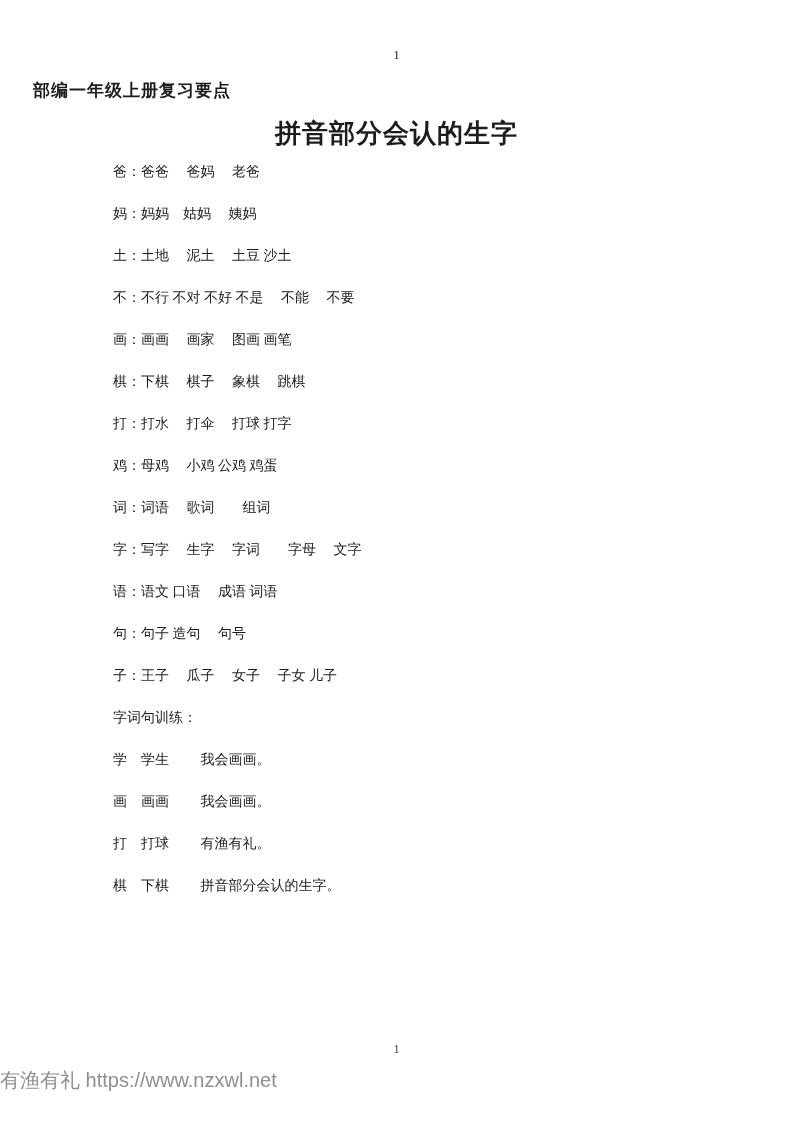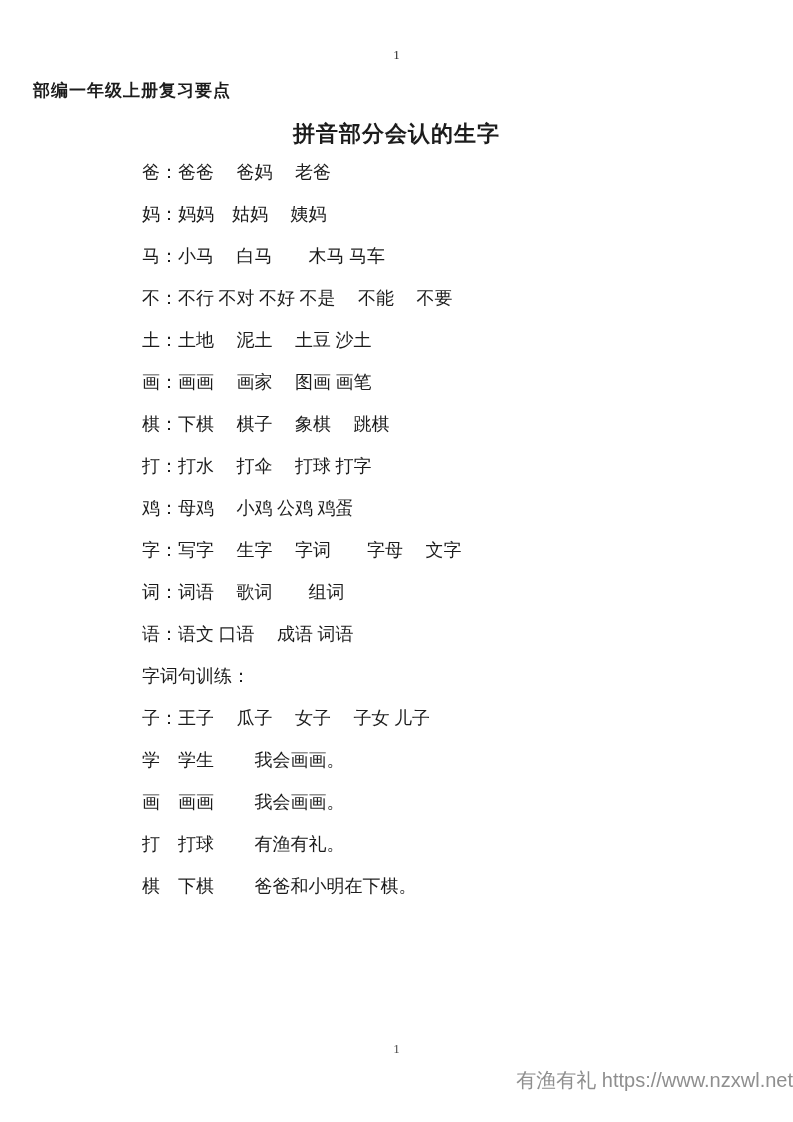--- a/index.html
+++ b/index.html
@@ -38,55 +38,54 @@
     font-weight: 600;
     letter-spacing: 1px;
     margin-left: 33px;
   }
   .doc-subtitle {
     position: absolute;
     top: 121px;
     left: 0;
     width: 100%;
     text-align: center;
-    font-size: 22px;
+    font-size: 26px;
     line-height: 26px;
     font-weight: 600;
     letter-spacing: 1px;
   }
   .doc-body {
     position: absolute;
     top: 151px;
     left: 113px;
     right: 20px;
   }
   .doc-line {
     height: 42px;
     line-height: 42px;
-    font-size: 18px;
+    font-size: 14px;
     white-space: pre;
     font-weight: 500;
-    margin-left: 29px;
   }
   .footer-page-number {
     position: absolute;
     top: 1040px;
     left: 0;
     width: 100%;
     text-align: center;
     font-size: 13px;
     line-height: 18px;
     color: #4a4a4a;
   }
   .watermark {
     position: absolute;
     top: 1067px;
     left: 0;
     width: 100%;
-    text-align: right;
+    text-align: left;
     font-size: 20px;
     line-height: 26px;
     font-family: "Liberation Sans", "DejaVu Sans", sans-serif;
     color: #8f8f8f;
     font-weight: 400;
   }
 </style>
 </head>
 <body>
 
@@ -94,36 +93,36 @@
 
   <div class="header-page-number">1</div>
 
   <div class="doc-title">部编一年级上册复习要点</div>
 
   <div class="doc-subtitle">拼音部分会认的生字</div>
 
   <div class="doc-body">
       <div class="doc-line">爸：爸爸　 爸妈　 老爸</div>
       <div class="doc-line">妈：妈妈　姑妈　 姨妈</div>
-      <div class="doc-line">马：小马　 白马　　木马 马车</div>
+      <div class="doc-line">土：土地　 泥土　 土豆 沙土</div>
       <div class="doc-line">不：不行 不对 不好 不是　 不能　 不要</div>
-      <div class="doc-line">土：土地　 泥土　 土豆 沙土</div>
       <div class="doc-line">画：画画　 画家　 图画 画笔</div>
       <div class="doc-line">棋：下棋　 棋子　 象棋　 跳棋</div>
       <div class="doc-line">打：打水　 打伞　 打球 打字</div>
       <div class="doc-line">鸡：母鸡　 小鸡 公鸡 鸡蛋</div>
+      <div class="doc-line">词：词语　 歌词　　组词</div>
       <div class="doc-line">字：写字　 生字　 字词　　字母　 文字</div>
-      <div class="doc-line">词：词语　 歌词　　组词</div>
       <div class="doc-line">语：语文 口语　 成语 词语</div>
+      <div class="doc-line">句：句子 造句　 句号</div>
+      <div class="doc-line">子：王子　 瓜子　 女子　 子女 儿子</div>
       <div class="doc-line">字词句训练：</div>
-      <div class="doc-line">子：王子　 瓜子　 女子　 子女 儿子</div>
       <div class="doc-line">学　学生　　 我会画画。</div>
       <div class="doc-line">画　画画　　 我会画画。</div>
       <div class="doc-line">打　打球　　 有渔有礼。</div>
-      <div class="doc-line">棋　下棋　　 爸爸和小明在下棋。</div>
+      <div class="doc-line">棋　下棋　　 拼音部分会认的生字。</div>
       <div class="doc-line"></div>
     </div>
 
   <div class="footer-page-number">1</div>
 
   <div class="watermark">有渔有礼 https://www.nzxwl.net</div>
 
 </div>
 
 </body></html>

